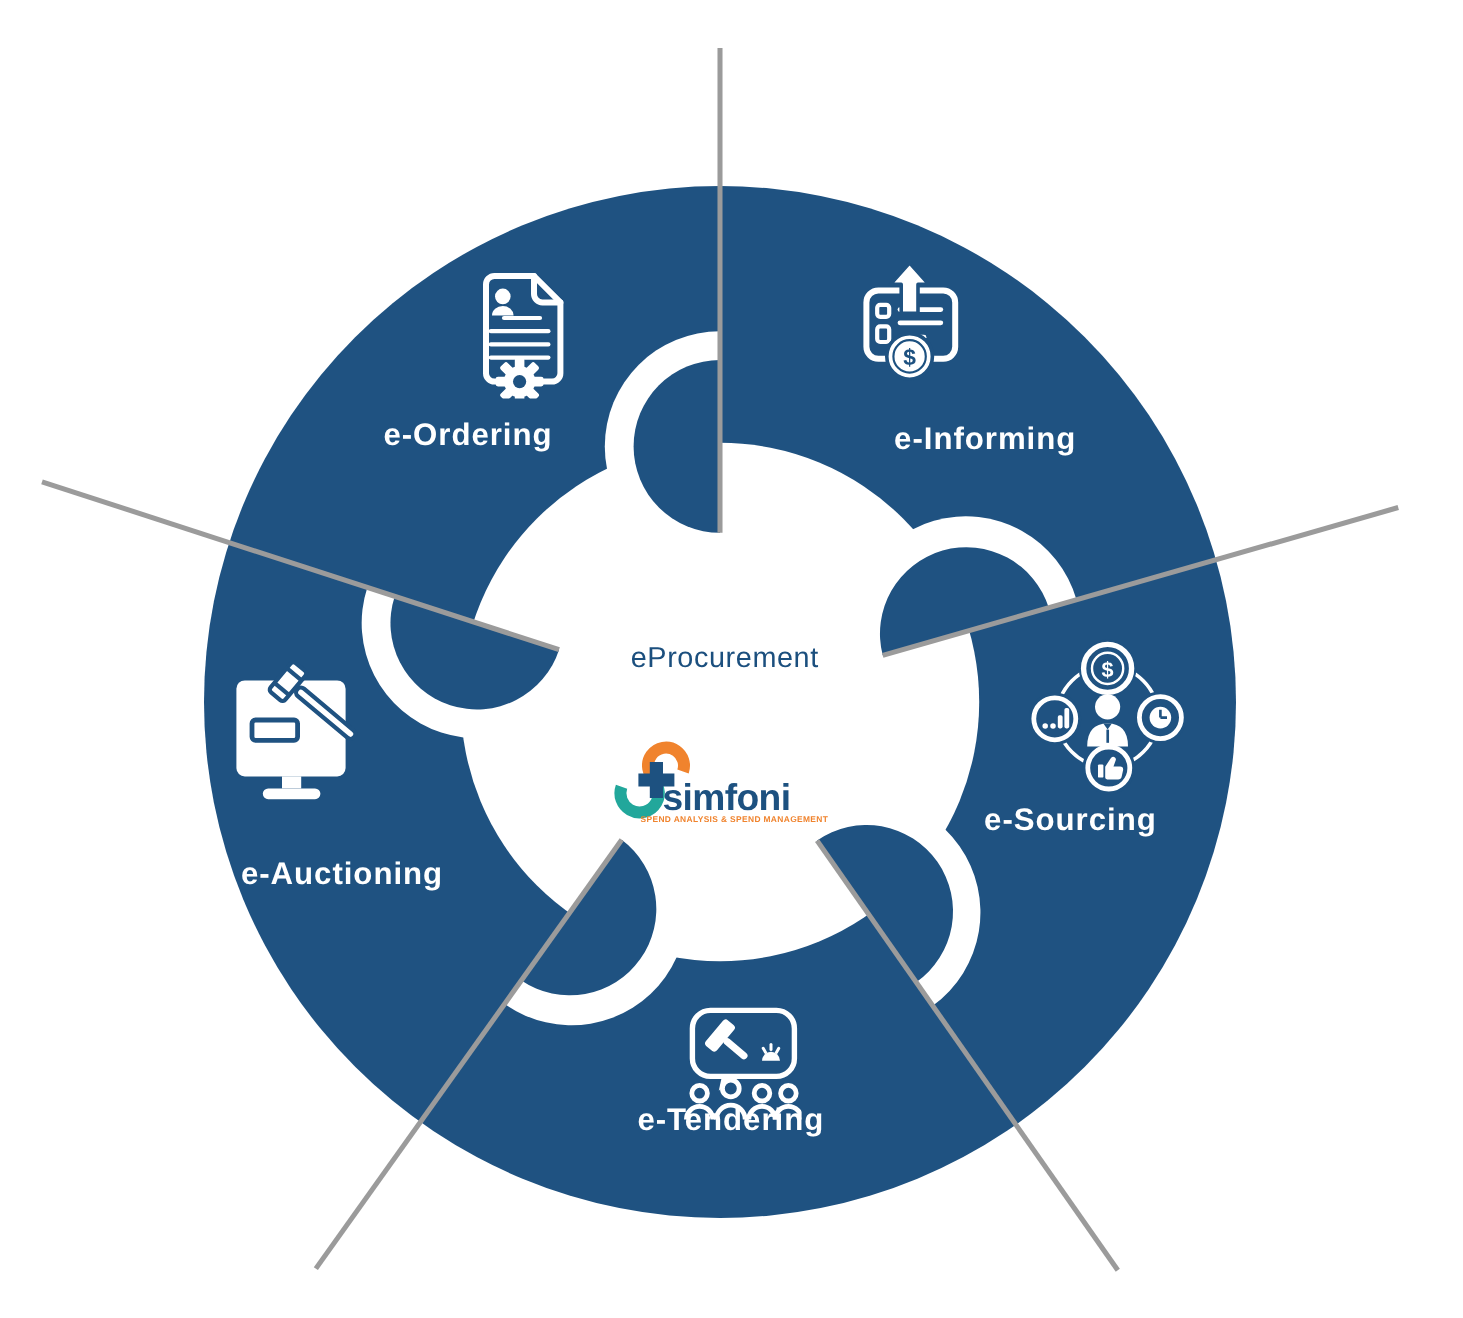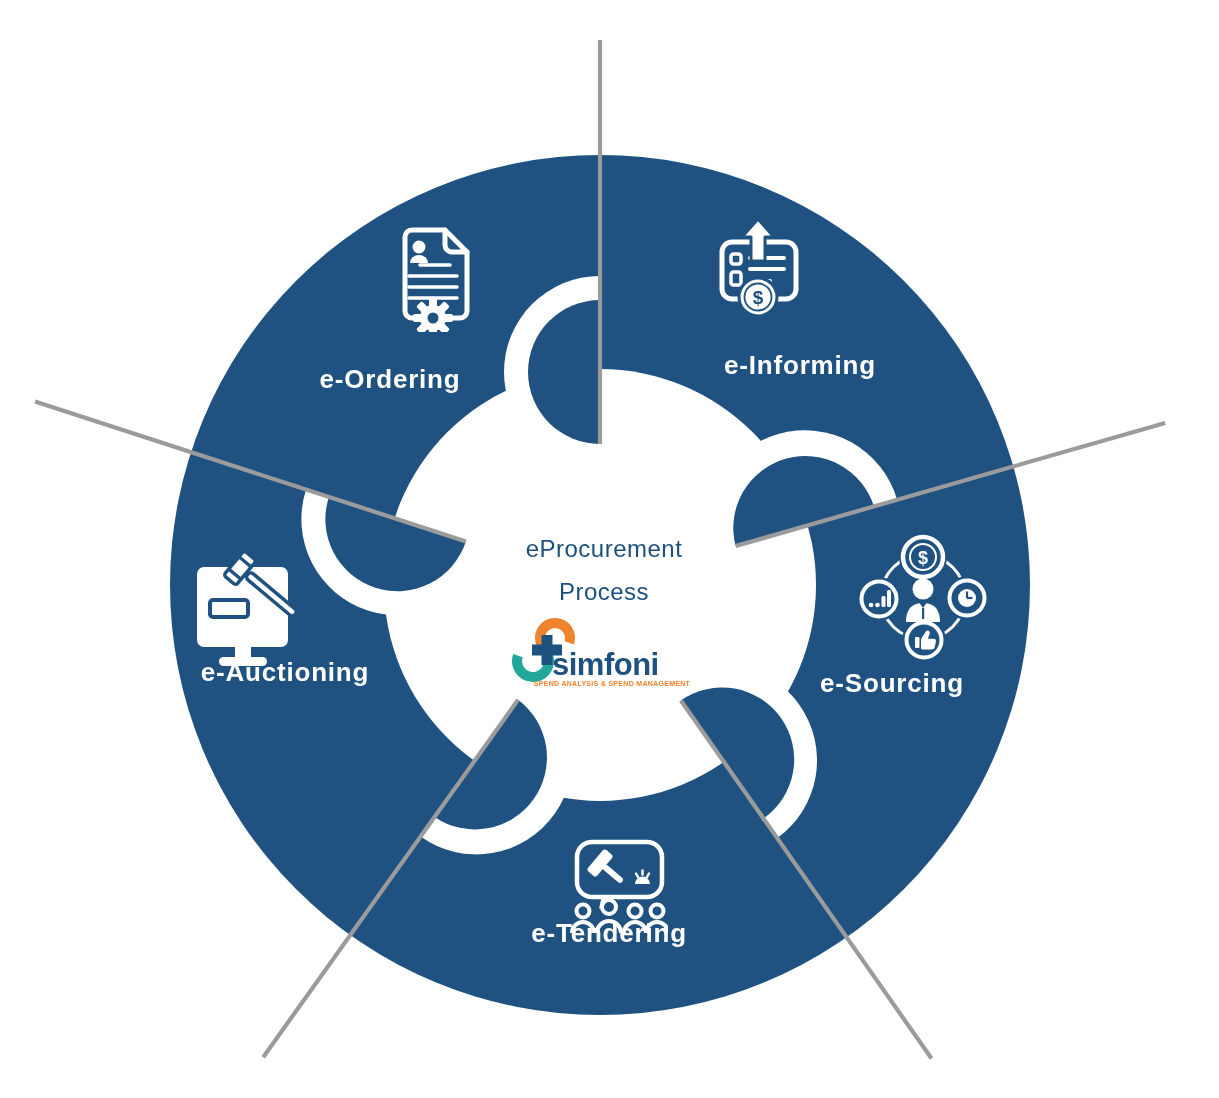--- a/index.html
+++ b/index.html
@@ -88,41 +88,41 @@
             <rect x="-4" y="10" width="8" height="10" rx="2"></rect>
             <rect x="-20" y="-4" width="10" height="8" rx="2"></rect>
             <rect x="10" y="-4" width="10" height="8" rx="2"></rect>
           </g>
           <circle r="13"></circle>
         </g>
       </g>
       <circle r="5.5" fill="#1F5281"></circle>
     </g>
   </svg>
-  <div class="seg-label" style="left:390px;top:364px">e-Ordering</div>
+  <div class="seg-label" style="left:390px;top:347px">e-Ordering</div>
 
   <svg class="abs" style="left:712px;top:213px" width="90" height="110" viewBox="0 0 90 110">
     <rect x="10" y="29" width="74" height="57" rx="10" fill="none" stroke="#FFFFFF" stroke-width="5"></rect>
     <g stroke="#FFFFFF" stroke-width="3.5" fill="none" stroke-linejoin="round">
       <rect x="19" y="41" width="10" height="10" rx="2.5"></rect>
       <rect x="19" y="59" width="10" height="13" rx="2.5"></rect>
     </g>
     <g stroke="#FFFFFF" stroke-width="4" stroke-linecap="round">
       <line x1="38" y1="45" x2="72" y2="45"></line>
       <line x1="38" y1="56" x2="72" y2="56"></line>
       <line x1="38" y1="68" x2="58" y2="68"></line>
     </g>
     <polygon points="46,6 62,24 53,24 53,48 39,48 39,24 30,24" fill="#FFFFFF" stroke="#1F5281" stroke-width="3" stroke-linejoin="round"></polygon>
     <g>
       <circle cx="46" cy="84" r="19" fill="#FFFFFF" stroke="#1F5281" stroke-width="3"></circle>
       <circle cx="46" cy="84" r="13.5" fill="none" stroke="#1D5180" stroke-width="1.8"></circle>
       <text x="46" y="91" text-anchor="middle" font-family="Liberation Sans, sans-serif" font-size="19" font-weight="bold" fill="#1D5180">$</text>
     </g>
   </svg>
-  <div class="seg-label" style="left:800px;top:350px">e-Informing</div>
+  <div class="seg-label" style="left:821px;top:350px">e-Informing</div>
 
   <svg class="abs" style="left:858px;top:532px" width="130" height="130" viewBox="0 0 130 130">
     <circle cx="65" cy="65" r="42" fill="none" stroke="#FFFFFF" stroke-width="3"></circle>
 
     <g fill="#1F5281">
       <circle cx="65" cy="25" r="24"></circle>
         <circle cx="21" cy="67" r="22"></circle>
       <circle cx="109" cy="66" r="22"></circle>
         <circle cx="66" cy="108" r="22"></circle>
     </g>
@@ -204,25 +204,24 @@
     <rect x="52" y="109" width="16" height="10" fill="#FFFFFF"></rect>
     <rect x="36" y="119" width="48" height="9" rx="4.5" fill="#FFFFFF"></rect>
     <rect x="27" y="62" width="38" height="17" rx="3" fill="#FFFFFF" stroke="#1F5281" stroke-width="4"></rect>
     <g transform="translate(57,30) rotate(40)">
       <rect x="10" y="-4" width="62" height="8" rx="4" fill="#FFFFFF" stroke="#1F5281" stroke-width="3.5"></rect>
       <rect x="-8" y="-16" width="16" height="32" rx="3" fill="#FFFFFF" stroke="#1F5281" stroke-width="3.5"></rect>
       <line x1="-8" y1="-8" x2="8" y2="-8" stroke="#1F5281" stroke-width="3.5"></line>
       <line x1="-8" y1="8" x2="8" y2="8" stroke="#1F5281" stroke-width="3.5"></line>
     </g>
   </svg>
-  <div class="seg-label" style="left:285px;top:657px">e-Auctioning</div>
+  <div class="seg-label" style="left:285px;top:713px">e-Auctioning</div>
 
   <div class="center-title">
     <div>eProcurement</div>
-    <div>Process</div>
   </div>
 
   <div>
     <svg class="abs" style="left:510px;top:612px" width="74" height="74" viewBox="0 0 74 74">
       <circle cx="45" cy="26" r="15" fill="none" stroke="#F0832D" stroke-width="10" stroke-dasharray="66 29" transform="rotate(125 45 26)"></circle>
       <circle cx="23" cy="49" r="16" fill="none" stroke="#22A79B" stroke-width="10" stroke-dasharray="72 30" transform="rotate(-60 23 49)"></circle>
       <path d="M31.5,23 h11 v9.5 H52 v11 H42.5 V53 h-11 V43.5 H22 v-11 h9.5 Z" fill="#1D5180"></path>
     </svg>
     <div class="brand-word">simfoni</div>
     <div class="brand-tagline">SPEND ANALYSIS &amp; SPEND MANAGEMENT</div>

